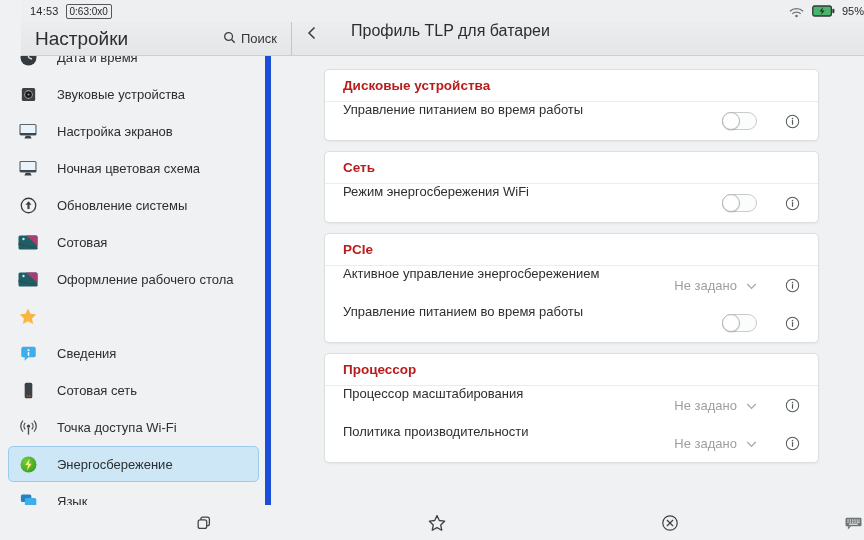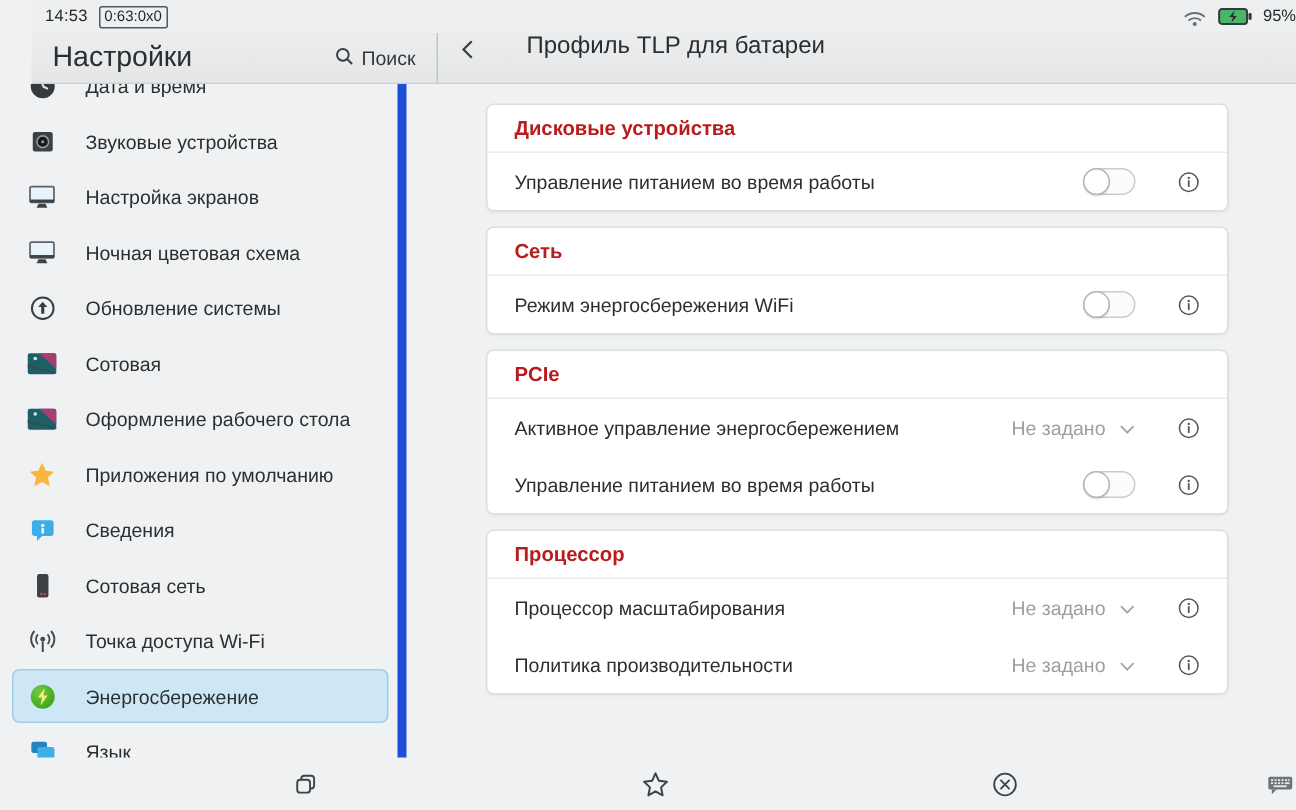--- a/index.html
+++ b/index.html
@@ -37,21 +37,21 @@
   .side-item.selected{background:#cde7f7;border-color:#9ccbec;}
   .icon20{width:20px;height:20px;flex:0 0 20px;display:flex;align-items:center;justify-content:center;}
   .icon20 svg{display:block;}
 
   
   .main{flex:1;padding:13px 54px 0 53px;box-sizing:border-box;overflow:hidden;}
   .card{background:#fff;border:1px solid #dcdfe0;border-radius:5px;margin-bottom:10px;
         box-shadow:0 1px 2px rgba(0,0,0,.05);}
   .card-header{padding:8px 18px;font-size:13.5px;font-weight:bold;line-height:15px;
                border-bottom:1px solid #ececed;color:#b91c1c;}
-  .card-row{height:38px;display:flex;align-items:center;padding:0 18px;font-size:13px;color:#2b2f31;}
+  .card-row{height:38px;display:flex;padding:0 18px;font-size:13px;color:#2b2f31;}
   .row-label{flex:1;padding-right:10px;}
   .row-controls{display:flex;align-items:center;gap:28px;}
 
   .dropdown{display:flex;align-items:center;gap:9px;color:#9b9fa1;font-size:13px;cursor:pointer;}
   .toggle{position:relative;width:33px;height:16px;border:1px solid #c9cccd;border-radius:9px;
           background:#fbfcfc;cursor:pointer;}
   .toggle .knob{position:absolute;left:-1px;top:-1px;width:16px;height:16px;border-radius:50%;
                 background:#fff;border:1px solid #b3b6b8;box-shadow:0 1px 1px rgba(0,0,0,.12);}
   .info-btn{display:flex;align-items:center;cursor:pointer;}
 
@@ -195,21 +195,20 @@
           </span>
           <span>Оформление рабочего стола</span>
         </div>
 
         <div class="side-item">
           <span class="icon20">
             <svg width="20" height="19" viewBox="0 0 20 20">
               <path d="M10 1.6 L12.6 7.2 18.6 7.9 14.2 12 15.4 18 10 15 4.6 18 5.8 12 1.4 7.9 7.4 7.2 z" fill="#f8b63f"></path>
             </svg>
           </span>
-          <span>Приложения по умолчанию</span>
         </div>
 
         <div class="side-item">
           <span class="icon20">
             <svg width="19" height="19" viewBox="0 0 20 20">
               <rect x="2.4" y="3" width="15.2" height="11" rx="2" fill="#3daee9"></rect>
               <path d="M6 13.6 v4 l4 -4 z" fill="#3daee9"></path>
               <circle cx="10" cy="6.6" r="1.15" fill="#fff"></circle>
               <rect x="9.15" y="8.3" width="1.7" height="4.2" rx="0.8" fill="#fff"></rect>
             </svg>

